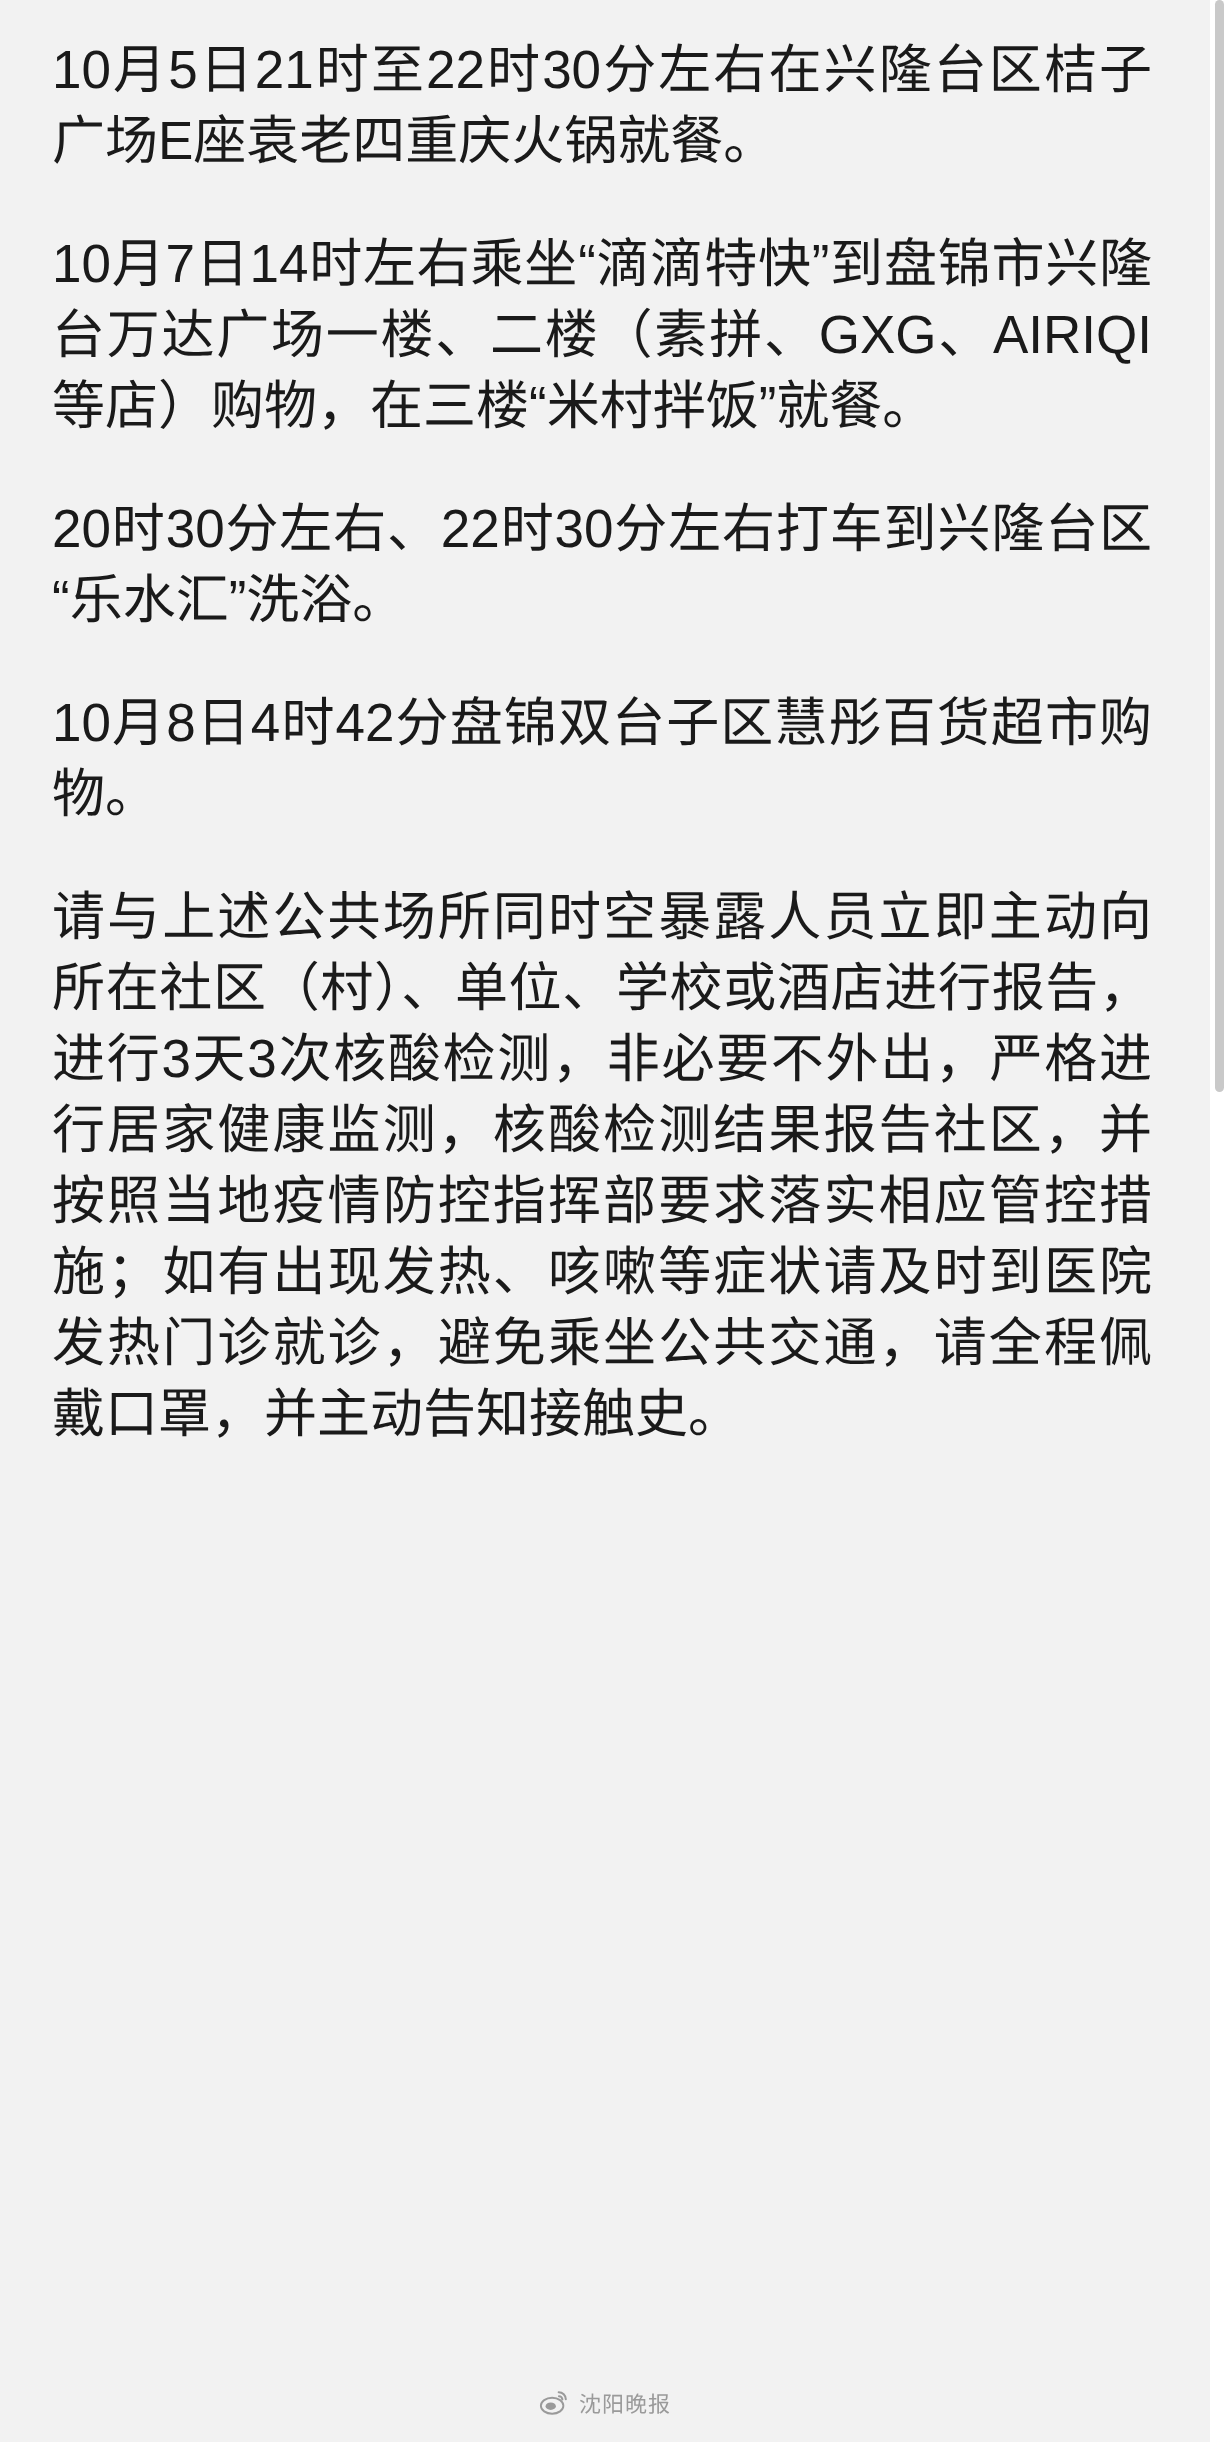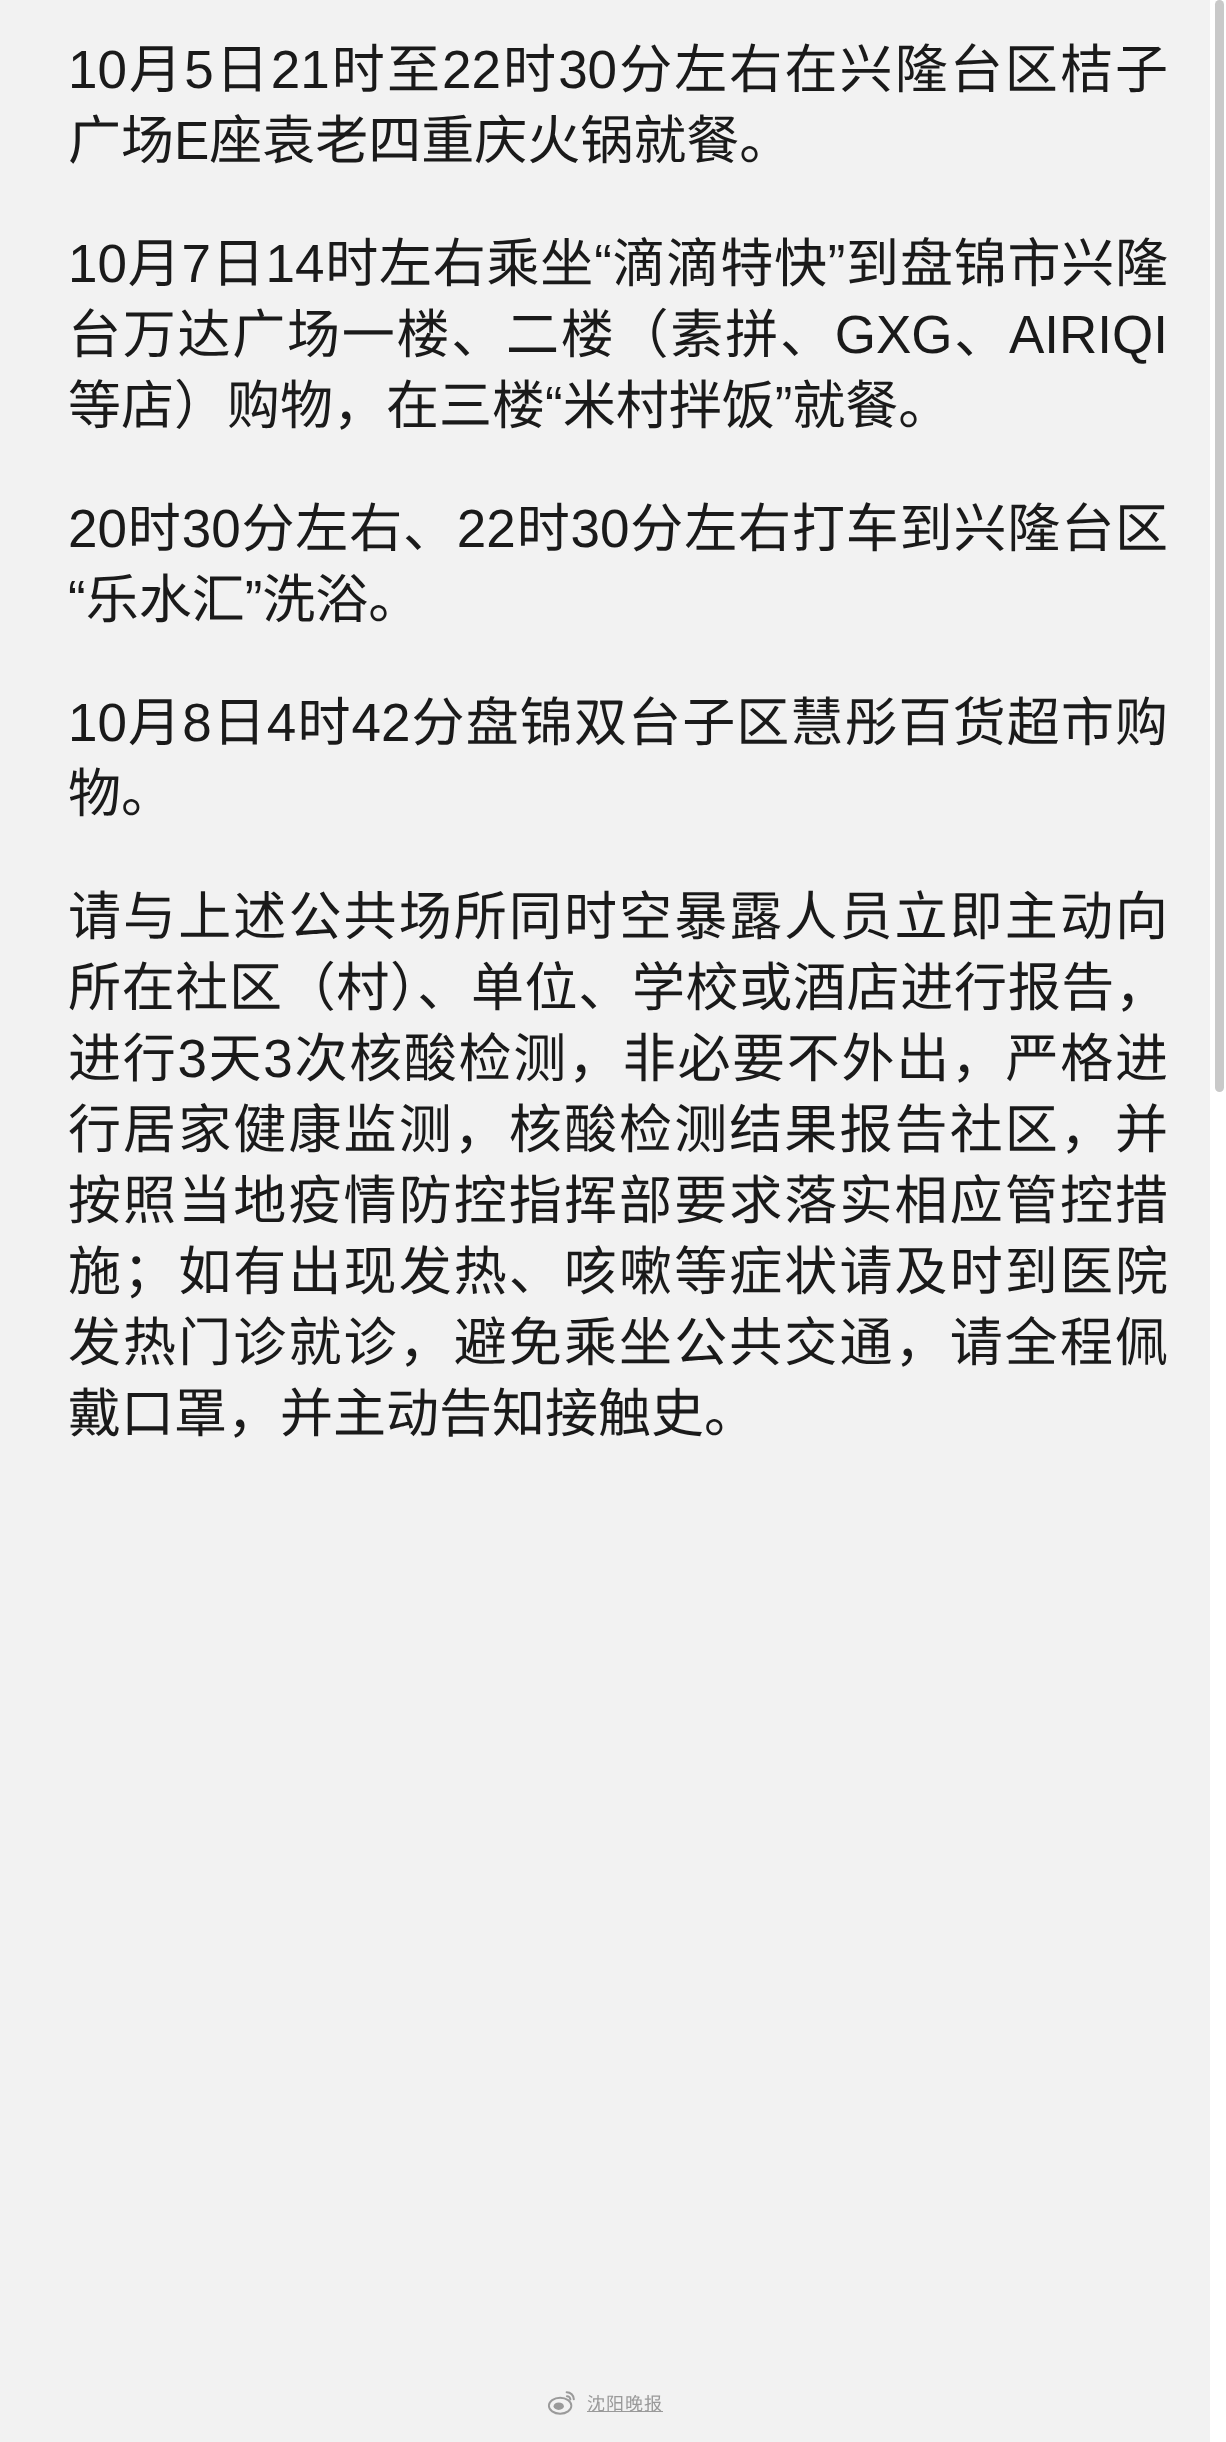--- a/index.html
+++ b/index.html
@@ -21,21 +21,21 @@
     left: 0;
     top: 0;
     width: 1226px;
     height: 2442px;
     background: #f2f2f2;
     box-sizing: border-box;
   }
 
   .content {
     position: absolute;
-    left: 16px;
+    left: 0;
     top: 0;
     width: 1210px;
     padding: 34px 58px 0 52px;
     box-sizing: border-box;
   }
 
   .para {
     font-size: 53px;
     line-height: 1.34;
     color: #1a1a1a;
@@ -82,24 +82,23 @@
     gap: 10px;
   }
   .weibo-icon {
     display: inline-block;
     width: 30px;
     height: 30px;
     position: relative;
   }
   .weibo-icon svg { display: block; }
   .footer-label {
-    font-size: 18px;
+    font-size: 22px;
     color: #9a9a9a;
     letter-spacing: 1px;
-    text-decoration: underline;
   }
 </style>
 </head>
 <body>
 
 <div class="page">
 
   <div class="content">
     <p class="para">10月5日21时至22时30分左右在兴隆台区桔子广场E座袁老四重庆火锅就餐。</p>
     <p class="para">10月7日14时左右乘坐“滴滴特快”到盘锦市兴隆台万达广场一楼、二楼（素拼、GXG、AIRIQI等店）购物，在三楼“米村拌饭”就餐。</p>

